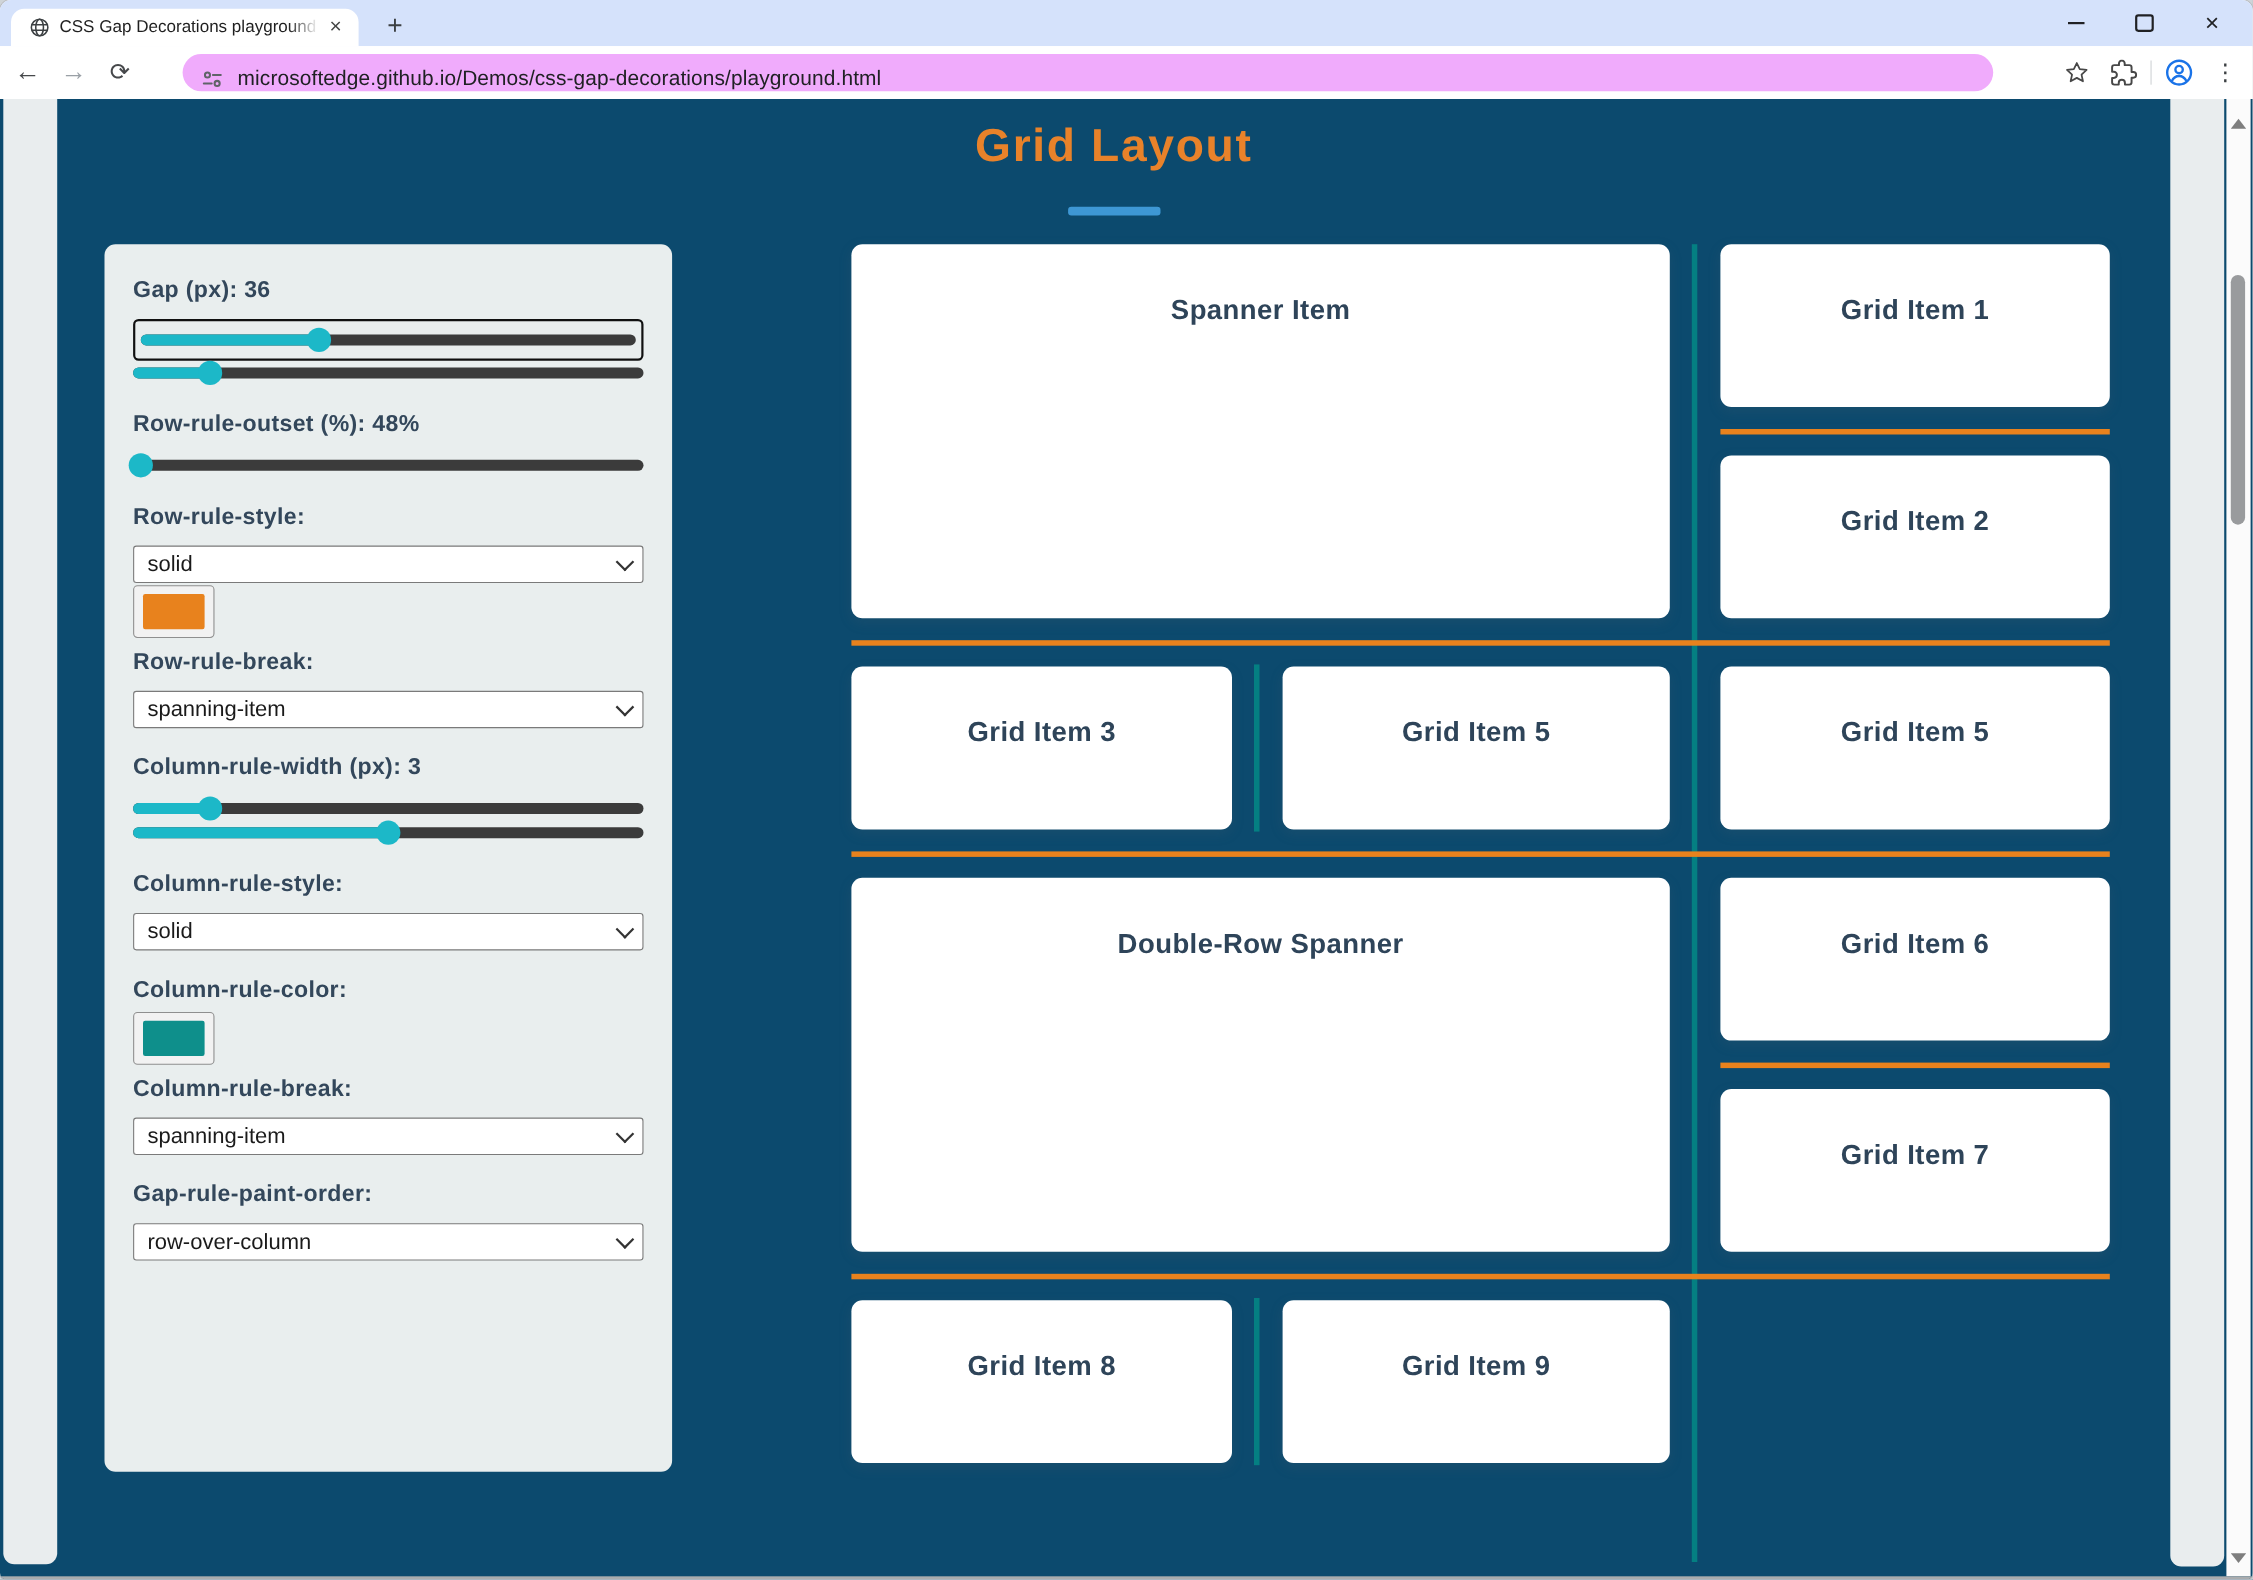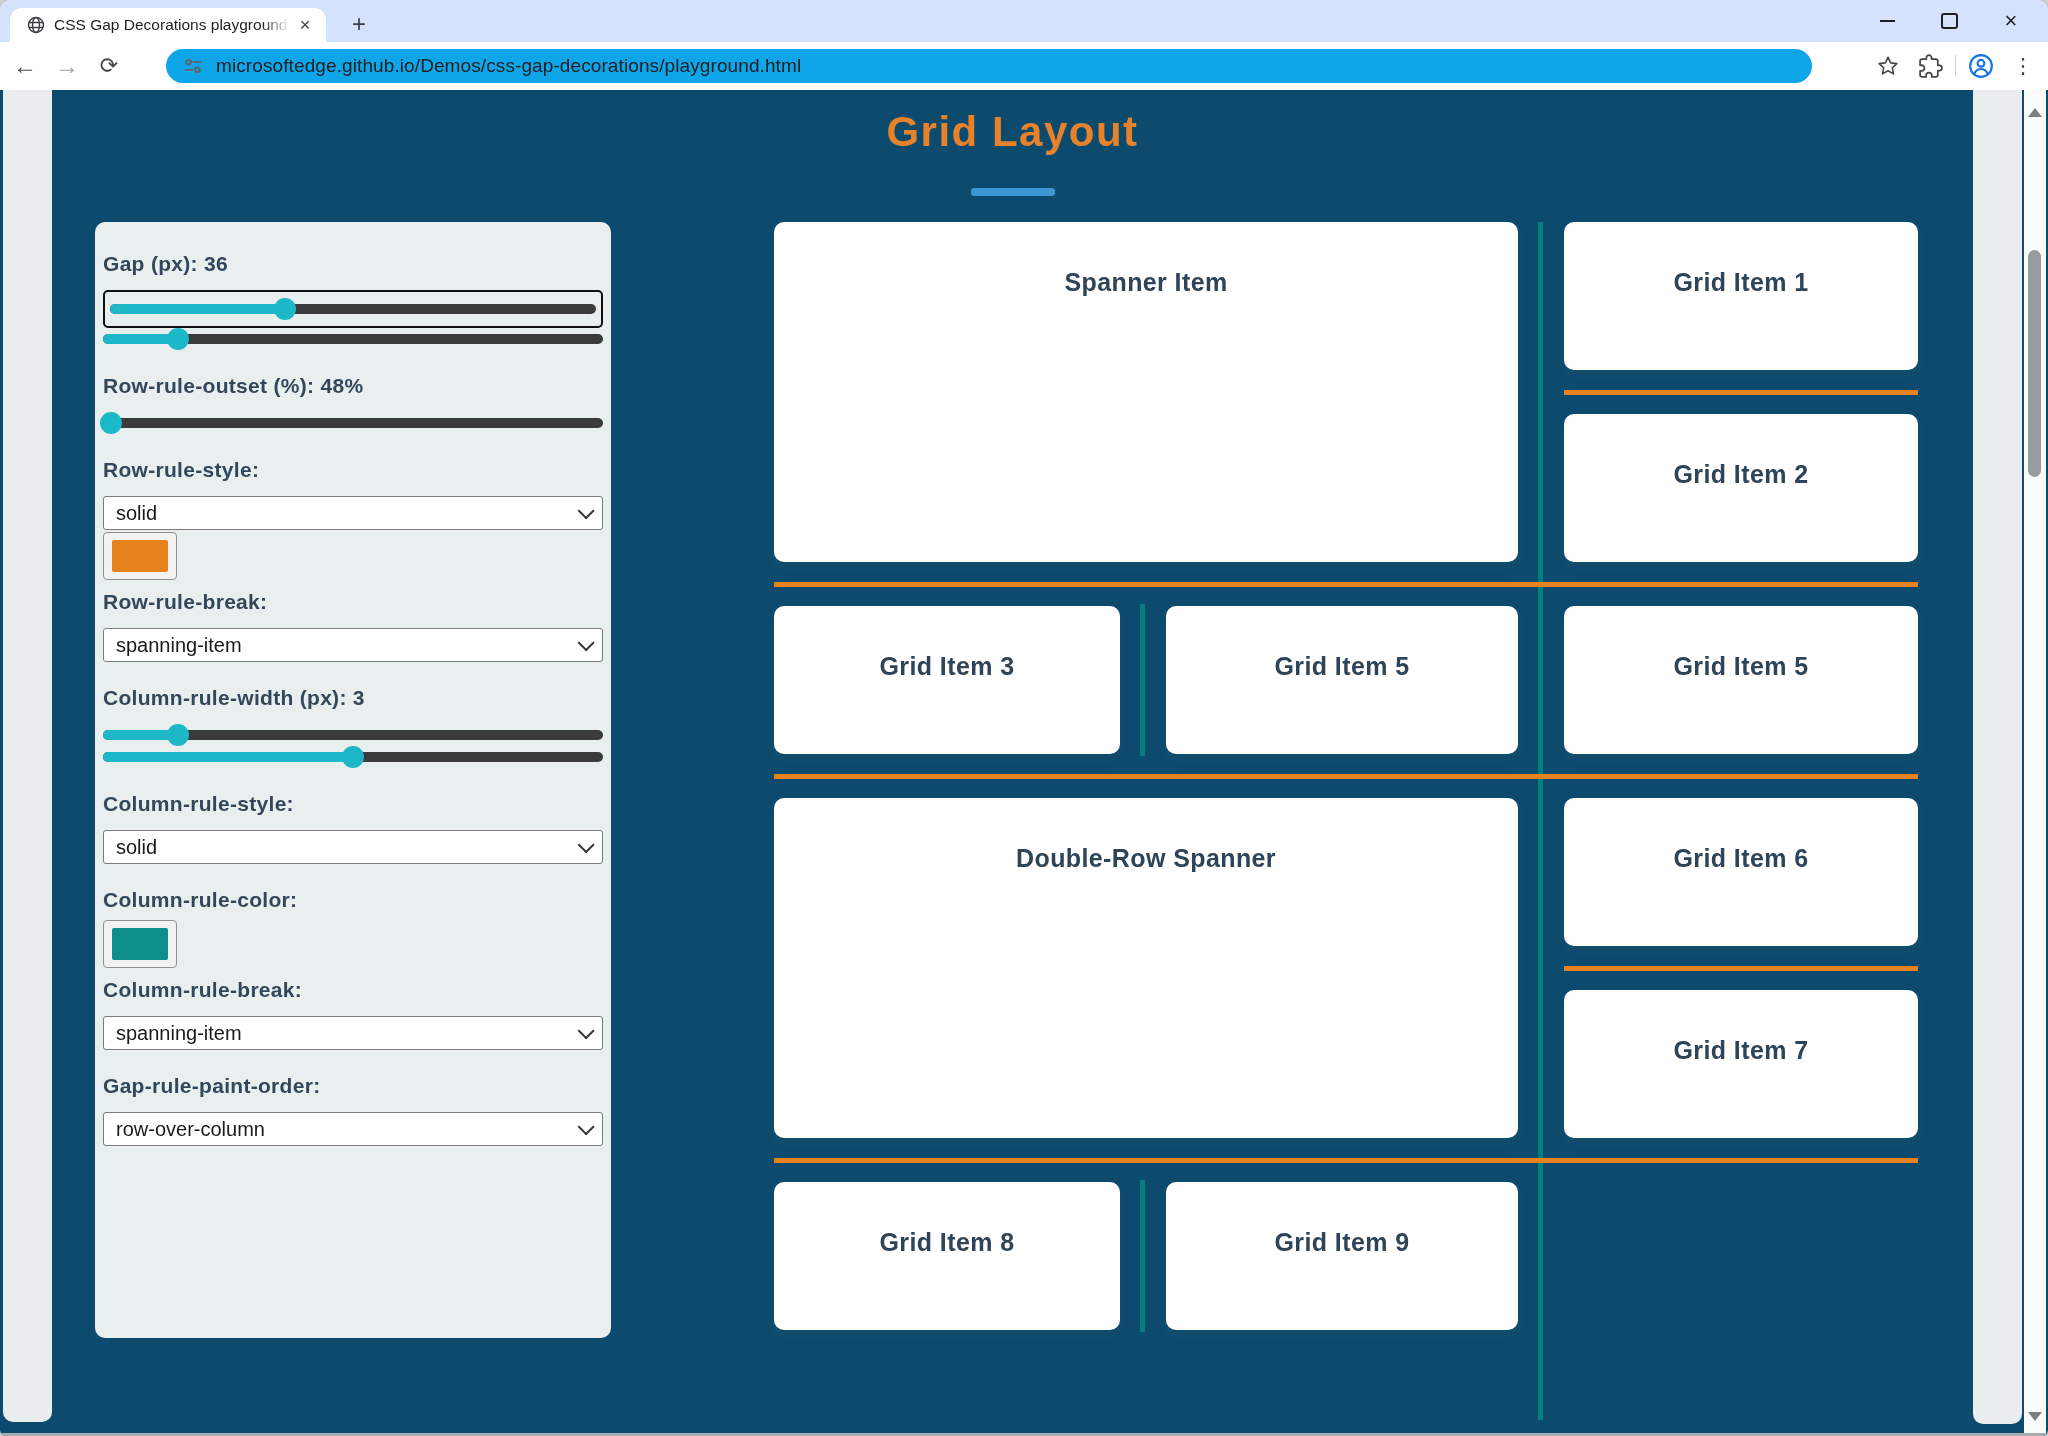--- a/index.html
+++ b/index.html
@@ -16,21 +16,21 @@
   .wincontrols{position:absolute;right:6px;top:0;height:42px;display:flex;align-items:center;}
   .winbtn{width:62px;height:40px;display:flex;align-items:center;justify-content:center;color:#202124;}
   .min-glyph{width:15px;height:2px;background:#202124;}
   .max-glyph{width:13px;height:12px;border:2px solid #202124;border-radius:3px;}
   .close-glyph{font-size:22px;line-height:1;}
 
   .toolbar{position:absolute;left:0;top:42px;width:100%;height:48px;background:#fff;display:flex;align-items:center;}
   .navbtn{width:34px;height:34px;display:flex;align-items:center;justify-content:center;font-size:24px;color:#46484b;margin-left:8px;}
   .navbtn.fwd{color:#9aa0a6;}
   .navbtn.reload{font-size:22px;}
-  .omnibox{position:absolute;left:166px;top:7px;width:1646px;height:34px;background:#0ea5e9;border-radius:17px;display:flex;align-items:center;padding:0 16px;box-sizing:border-box;}
+  .omnibox{position:absolute;left:166px;top:7px;width:1646px;height:34px;background:#f0abfc;border-radius:17px;display:flex;align-items:flex-end;padding:0 16px;box-sizing:border-box;}
   .url-text{font-size:19px;color:#202124;margin-left:12px;letter-spacing:.1px;}
   .toolbar-right{position:absolute;right:8px;top:7px;height:34px;display:flex;align-items:center;gap:8px;}
   .tb-icon{width:34px;height:34px;display:flex;align-items:center;justify-content:center;}
   .tb-sep{width:1px;height:22px;background:#d0d3d6;}
   .dots{font-size:21px;color:#3c4043;}
 
   
   .page{position:absolute;left:0;top:90px;right:0;bottom:0;background:#0c4a6e;}
   .side-strip{position:absolute;top:0;width:49px;background:#e9edee;}
   .strip-left{left:3px;height:1332px;border-radius:0 0 10px 10px;}
@@ -41,21 +41,21 @@
   .scrollbar{position:absolute;left:2024px;top:0;width:22px;height:1343px;background:#fbfbfb;}
   .sb-arrow{position:absolute;left:4px;width:0;height:0;border-left:7px solid transparent;border-right:7px solid transparent;}
   .sb-up{top:18px;border-bottom:9px solid #7e7e7e;}
   .sb-down{bottom:12px;border-top:9px solid #7e7e7e;}
   .sb-thumb{position:absolute;left:4px;top:160px;width:13px;height:227px;background:#999b9d;border-radius:7px;}
 
   .page-title{position:absolute;left:52px;top:18px;width:1921px;text-align:center;font-size:42px;font-weight:700;letter-spacing:1.5px;}
   .title-underline{position:absolute;left:971px;top:98px;width:84px;height:8px;border-radius:3px;}
 
   
-  .panel{position:absolute;left:95px;top:132px;width:516px;height:1116px;border-radius:10px;box-sizing:border-box;padding:30px 8px;overflow:hidden;}
+  .panel{position:absolute;left:95px;top:132px;width:516px;height:1116px;border-radius:10px;box-sizing:border-box;padding:30px 26px;overflow:hidden;}
   .lbl{font-size:21px;font-weight:600;color:#33475b;letter-spacing:.3px;margin:24px 0 14px;}
   .lbl.first{margin-top:0;}
   .lbl.tight{margin:10px 0 14px;}
   .lbl.pre-swatch{margin-bottom:8px;}
   .slider{position:relative;height:22px;--p:50%;}
   .slider .track{position:absolute;left:0;right:0;top:6px;height:10px;border-radius:5px;background:#3b3b3b;}
   .slider .fill{position:absolute;left:0;top:0;height:100%;width:var(--p);border-radius:5px;background:var(--accent);}
   .slider .thumb{position:absolute;top:0;left:calc(var(--p) - 11px);width:22px;height:22px;border-radius:50%;background:var(--accent);}
   .focus-ring{border:2px solid #101010;border-radius:5px;padding:6px 5px;}
   .selectbox{height:34px;background:#fff;border:1px solid #7a7a7a;border-radius:3px;display:flex;align-items:center;padding:0 12px;box-sizing:border-box;margin-bottom:2px;}

